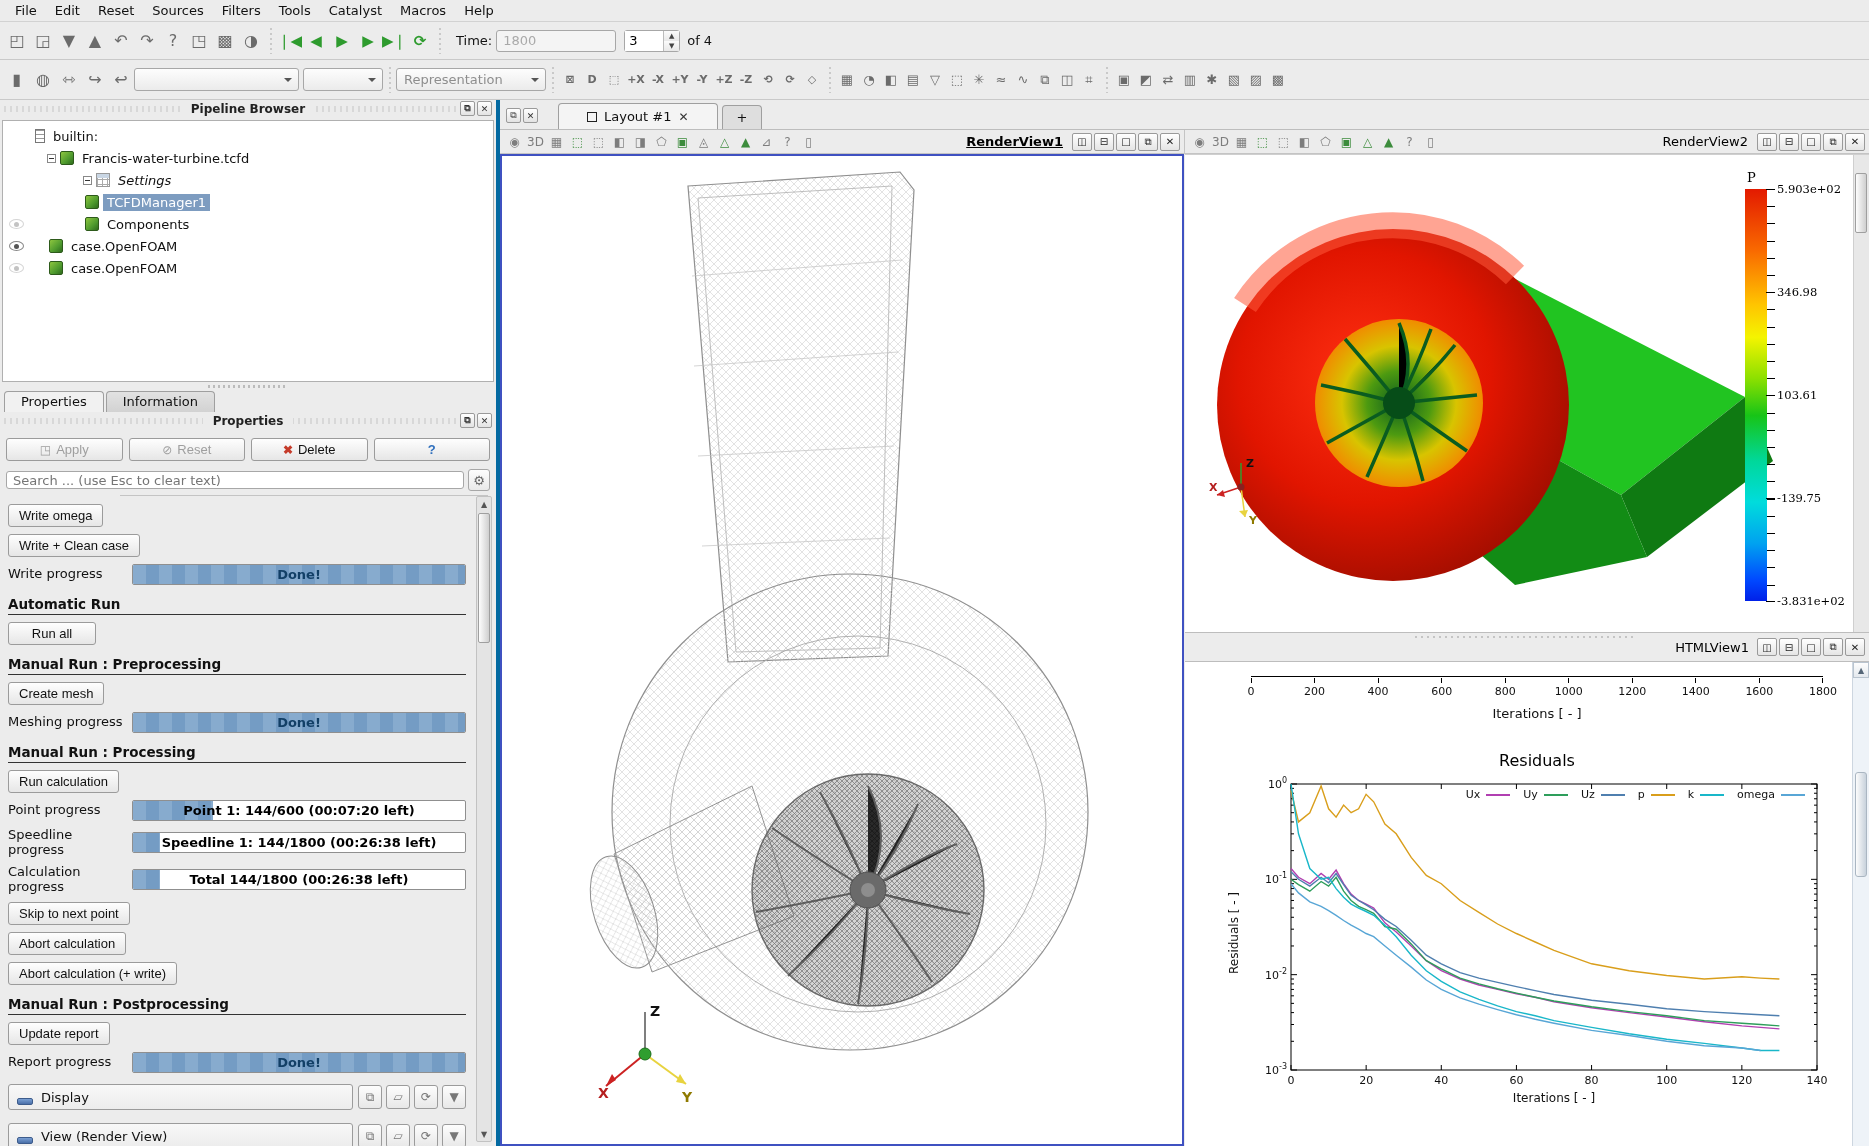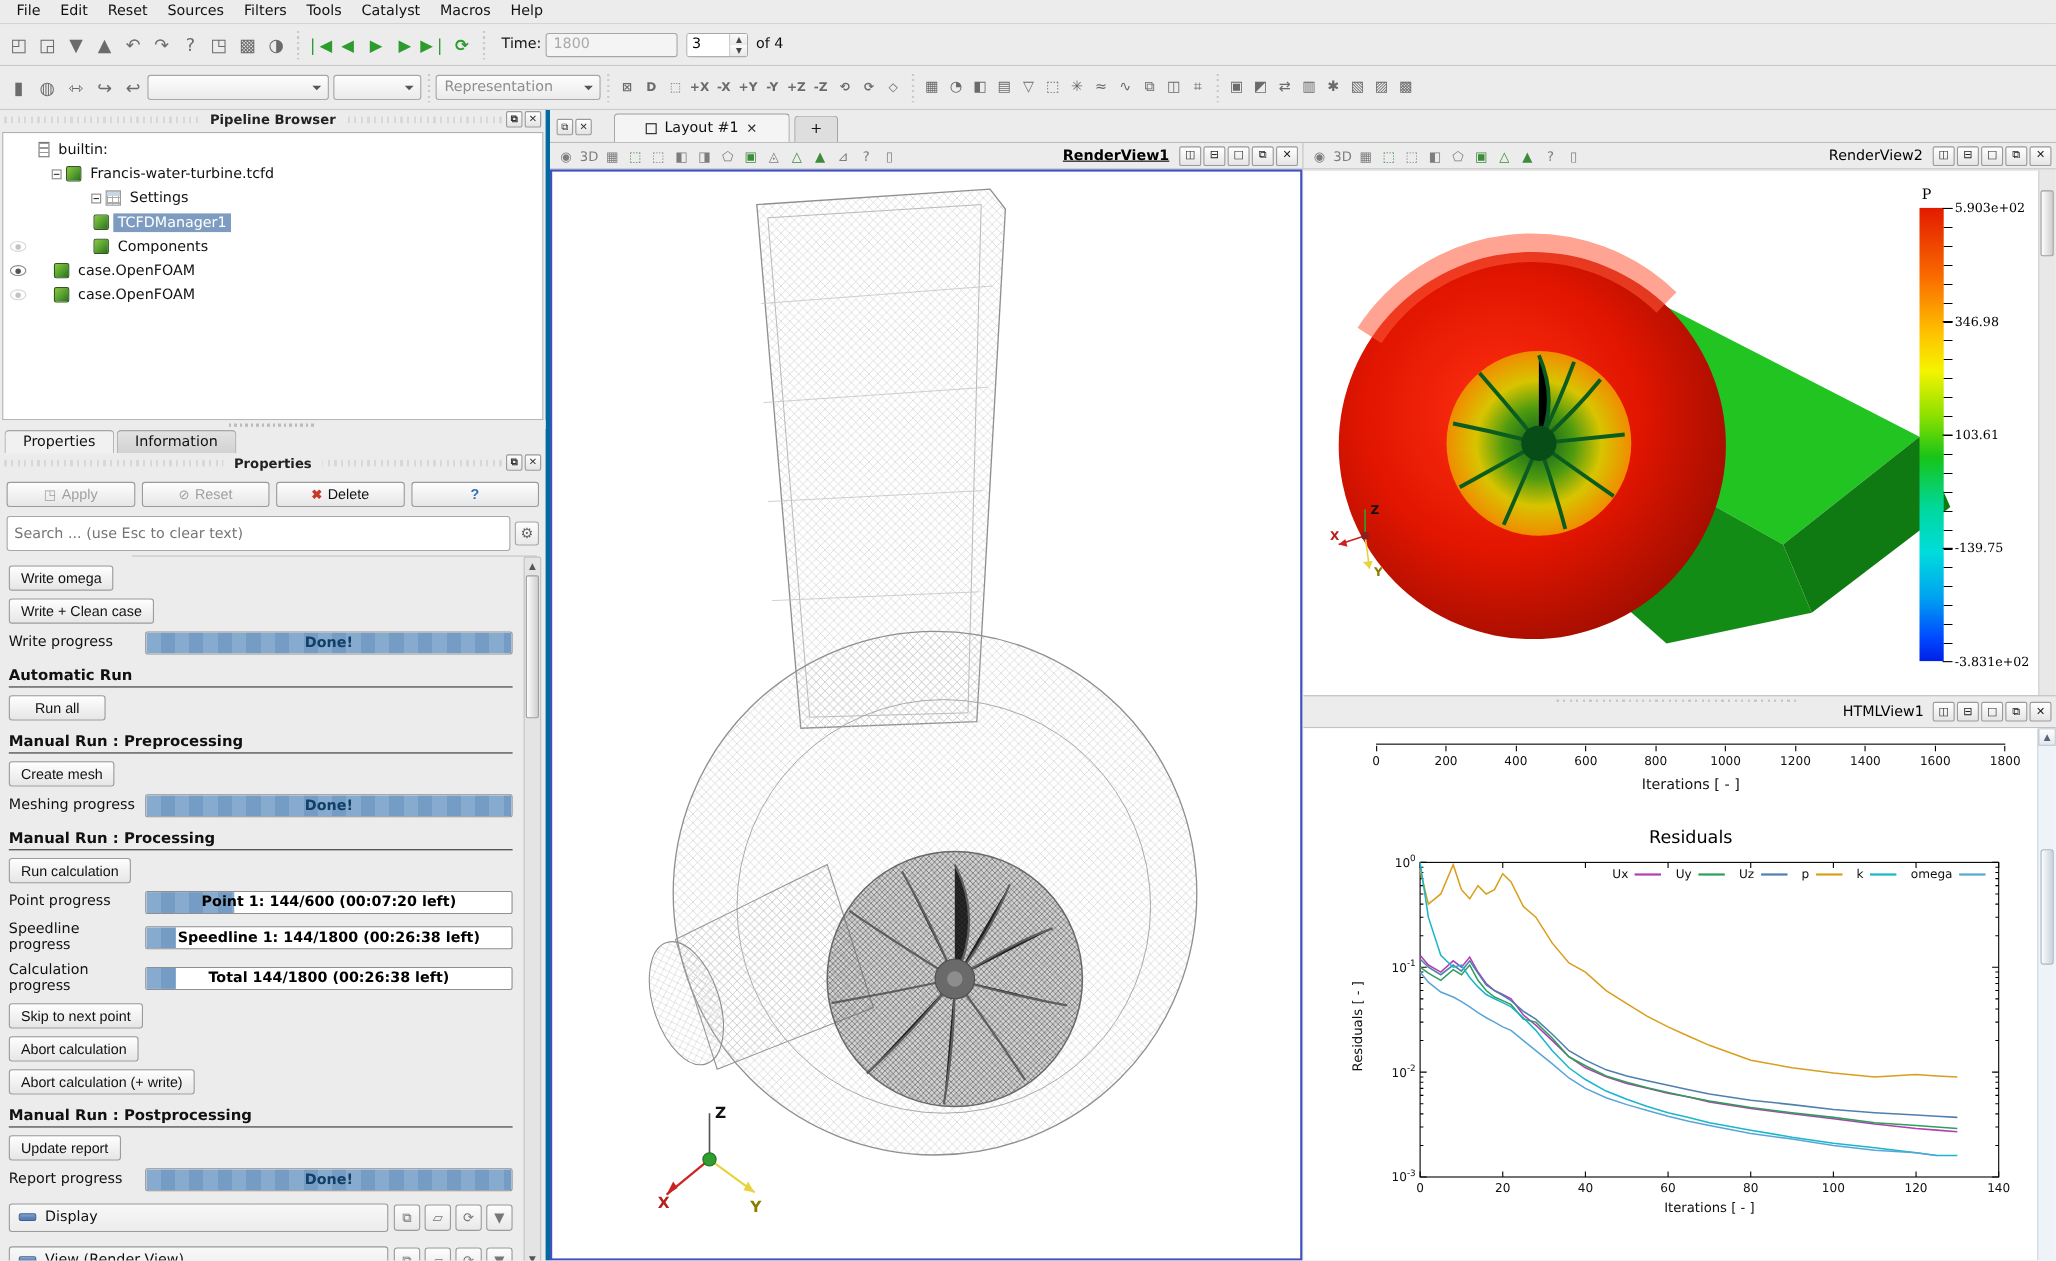--- a/index.html
+++ b/index.html
@@ -51,36 +51,36 @@
   .panel-tabs{display:flex;padding:0 4px;gap:2px;height:22px;align-items:flex-end}
   .ptab{padding:2px 16px 3px;border:1px solid #9f9f9f;border-bottom:none;border-radius:4px 4px 0 0;background:linear-gradient(#e2e2e2,#d2d2d2);font-size:13px}
   .ptab.active{background:#f1f1f1;font-weight:normal}
   .prop-head{margin-top:0}
   .btnrow{display:flex;gap:6px;padding:8px 6px 6px}
   .btn{background:linear-gradient(#fefefe,#e6e6e6);border:1px solid #9b9b9b;border-radius:3px;padding:3px 10px;font-size:13px;color:#111;display:inline-flex;align-items:center;justify-content:center;gap:5px;cursor:default}
   .btn.grow{flex:1}
   .btn .bi{font-size:12px}
   .btn.dis{color:#9f9f9f}
   .search{margin:2px 6px;display:flex;align-items:center;gap:4px}
-  .search input{flex:1;height:32px;border:1px solid #a7a7a7;border-radius:3px;padding:0 6px;font-size:13px;color:#888;font-family:inherit;background:#fff}
+  .search input{flex:1;height:18px;border:1px solid #a7a7a7;border-radius:3px;padding:0 6px;font-size:13px;color:#888;font-family:inherit;background:#fff}
   .gear-btn{width:22px;height:22px;border:1px solid #a7a7a7;border-radius:3px;background:linear-gradient(#fdfdfd,#e9e9e9);display:flex;align-items:center;justify-content:center;color:#666;font-size:13px}
   .scrollarea{position:relative;padding:8px 30px 0 8px;height:646px}
   .vscroll{position:absolute;right:4px;top:0;width:16px;height:100%;background:#e4e4e4;border:1px solid #c2c2c2;border-radius:2px}
   .vscroll .thumb{position:absolute;left:1px;width:12px;background:linear-gradient(90deg,#fdfdfd,#cfcfcf);border:1px solid #9f9f9f;border-radius:2px}
   .vscroll .arr{position:absolute;left:0;width:14px;height:14px;font-size:8px;color:#555;display:flex;align-items:center;justify-content:center}
   .stack{display:flex;flex-direction:column;gap:7px}
   .sbtn{align-self:flex-start}
   .prow{display:flex;align-items:center;gap:8px}
   .plabel{width:116px;font-size:13px;color:#111;line-height:1.15}
   .pbar{flex:1;height:21px;border:1px solid #8f8f8f;border-radius:2px;background:#fff;position:relative;overflow:hidden}
   .pfill{position:absolute;left:0;top:0;bottom:0;background:repeating-linear-gradient(90deg,#82a8cc 0 13px,#central 0) ,#7da3c9;background:repeating-linear-gradient(90deg,#87abce 0 13px,#749cc4 13px 26px)}
   .ptext{position:absolute;inset:0;display:flex;align-items:center;justify-content:center;font-weight:bold;font-size:13px;color:#123f66}
   .sechead{font-weight:bold;font-size:13.5px;border-bottom:1px solid #333;padding-bottom:2px;margin-top:4px}
   .collapse-row{display:flex;gap:5px;align-items:center}
-  .cheader{flex:1;height:26px;border:1px solid #9b9b9b;border-radius:3px;background:linear-gradient(#f8f8f8,#ececec);display:flex;align-items:center;padding:4px 8px;gap:8px}
+  .cheader{flex:1;height:26px;border:1px solid #9b9b9b;border-radius:3px;background:linear-gradient(#f8f8f8,#ececec);display:flex;align-items:flex-end;padding:4px 8px;gap:8px}
   .cheader .dash{width:16px;height:7px;background:linear-gradient(#7aa0d4,#4a6fa8);border:1px solid #3d5c8c;border-radius:2px}
   .mini-btn{width:24px;height:24px;border:1px solid #9b9b9b;border-radius:3px;background:linear-gradient(#fdfdfd,#e8e8e8);display:flex;align-items:center;justify-content:center;font-size:12px;color:#777}
   
   .tabbar{left:500px;top:100px;width:1369px;height:30px;background:#ececec;border-bottom:1px solid #bdbdbd;display:flex;align-items:flex-end;gap:4px;padding:2px 6px 0}
   .tabbar .dock-btn{margin-bottom:6px}
   .ltab{display:flex;align-items:center;gap:7px;padding:4px 28px;border:1px solid #9f9f9f;border-bottom:none;border-radius:4px 4px 0 0;background:#f4f4f4;font-size:13px;height:26px}
   .ltab .sq{width:10px;height:10px;border:1.5px solid #222}
   .ltab .x{font-size:12px;color:#333}
   .plustab{padding:4px 14px;border:1px solid #9f9f9f;border-bottom:none;border-radius:4px 4px 0 0;background:#dedede;height:24px}
   .viewbar{top:130px;height:24px;background:#ececec;display:flex;align-items:center;padding:0 4px;gap:1px;border-bottom:1px solid #c4c4c4}
@@ -245,21 +245,21 @@
         <span class="expander none"></span>
         <span class="tree-icon server"></span>
         <span class="lbl">builtin:</span>
       </div>
       <div class="tree-row" style="padding-left: 44px;">
 
         <span class="expander minus"></span>
         <span class="tree-icon cube"></span>
         <span class="lbl">Francis-water-turbine.tcfd</span>
       </div>
-      <div class="tree-row" style="padding-left: 80px;">
+      <div class="tree-row" style="padding-left: 80px; font-style: italic;">
 
         <span class="expander minus"></span>
         <span class="tree-icon table"></span>
         <span class="lbl">Settings</span>
       </div>
       <div class="tree-row sel" style="padding-left: 80px;">
 
         <span class="expander none"></span>
         <span class="tree-icon cube"></span>
         <span class="lbl">TCFDManager1</span>

